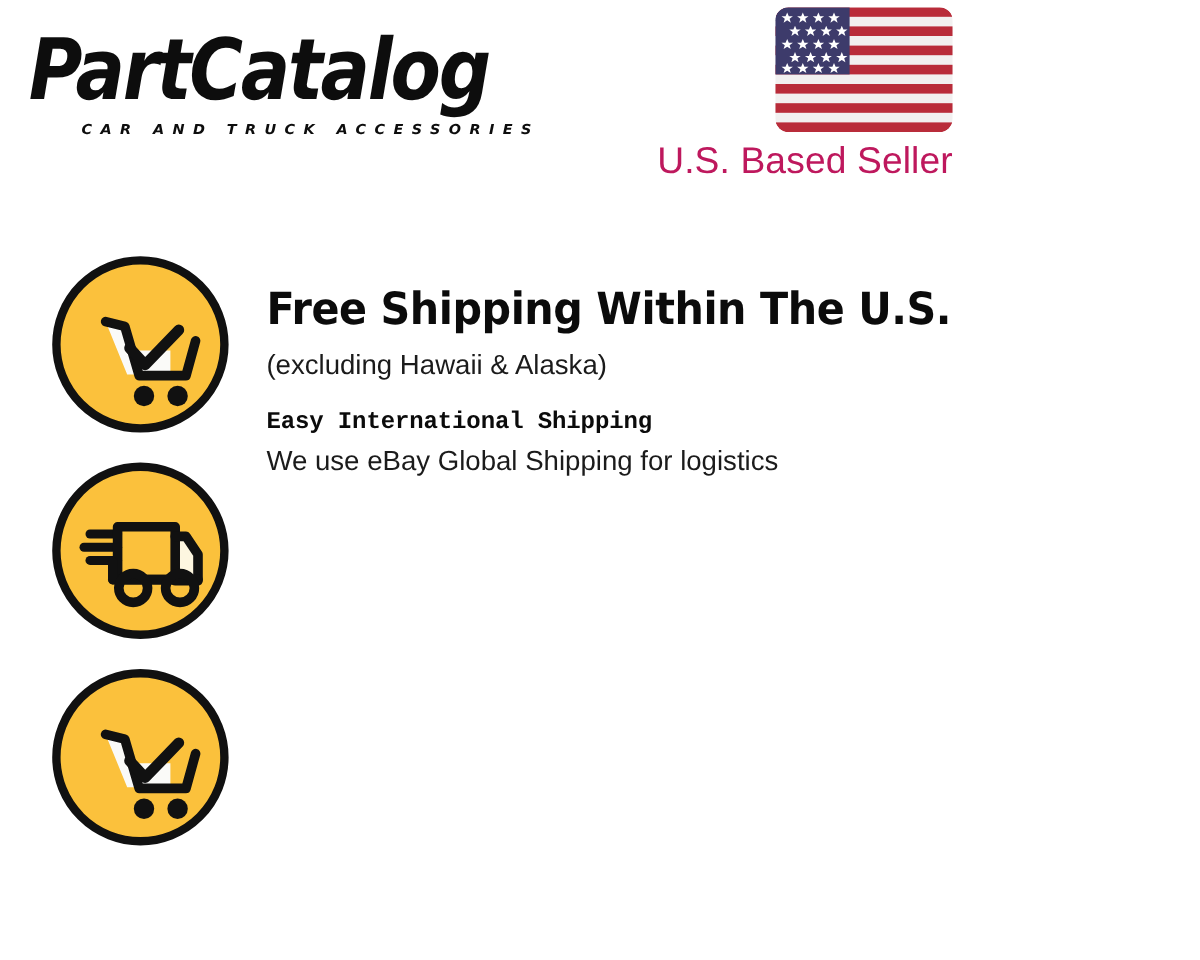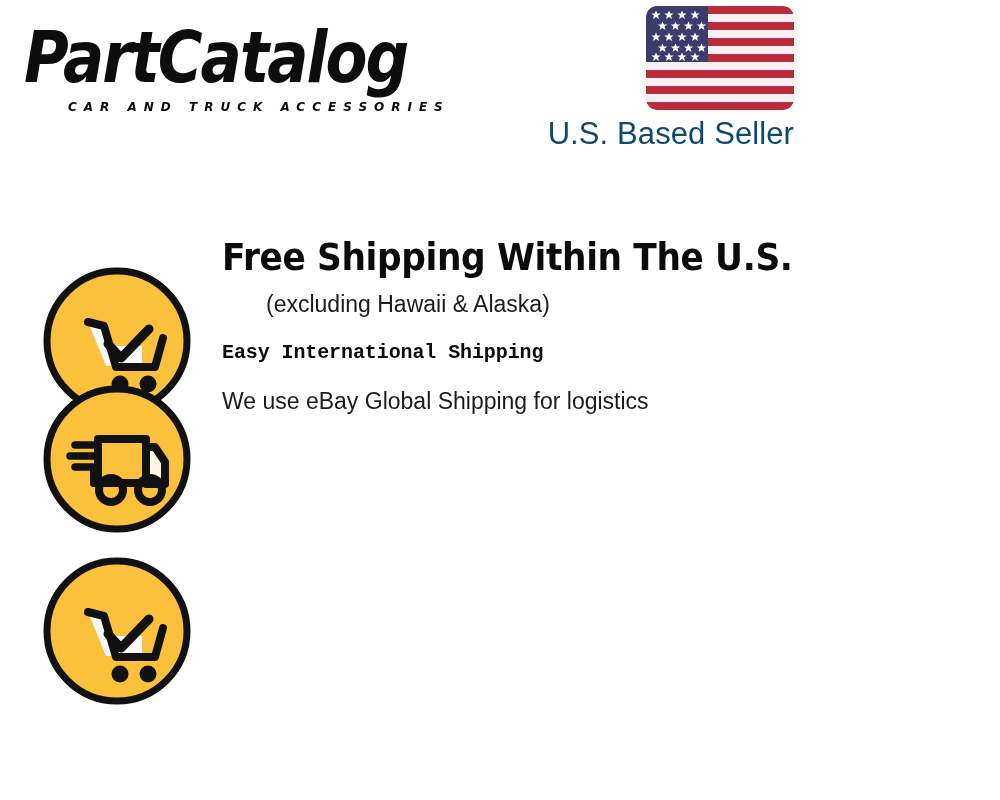--- a/index.html
+++ b/index.html
@@ -75,38 +75,38 @@
     overflow: hidden;
   }
   #seller-label {
     display: block;
     margin-top: 6px;
     font-family: "Liberation Sans", sans-serif;
     font-weight: 400;
     font-size: 31px;
     line-height: 36px;
     letter-spacing: 0.1px;
-    color: #0c4a6e;
+    color: #be185d;
     white-space: nowrap;
     text-align: right;
   }
 
   
   #features {
     position: absolute;
     left: 0;
     top: 212px;
     width: 1000px;
   }
   .feature-row {
     position: absolute;
     left: 0;
     width: 1000px;
     display: flex;
-    align-items: flex-end;
+    align-items: flex-start;
   }
   #feature-row-0 { top: 0px; }
   #feature-row-1 { top: 172px; }
   #feature-row-2 { top: 344px; }
 
   .feature-badge {
     flex: 0 0 auto;
     width: 150px;
     height: 150px;
     margin-left: 42px;
@@ -132,39 +132,38 @@
     margin-top: 24px;
   }
   .feature-sub {
     font-family: "Liberation Sans", sans-serif;
     font-weight: 400;
     font-size: 23px;
     line-height: 30px;
     color: #1b1b1b;
     margin-top: 9px;
     white-space: nowrap;
-    margin-left: 44px;
   }
   .feature-sub-strong {
     font-family: Liberation Mono, monospace;
     font-weight: 700;
     font-size: 20px;
     line-height: 27px;
     color: #0b0b0b;
     margin-top: 20px;
     letter-spacing: -0.1px;
     white-space: nowrap;
   }
   .feature-sub-note {
     font-family: "Liberation Sans", sans-serif;
     font-weight: 400;
     font-size: 23px;
     line-height: 30px;
     color: #1b1b1b;
-    margin-top: 20px;
+    margin-top: 3px;
     white-space: nowrap;
   }
   .row-mid .feature-heading { margin-top: 50px; }
   .row-bot .feature-heading { margin-top: 50px; }
 
   svg { display: block; }
 </style>
 </head>
 <body>
 

